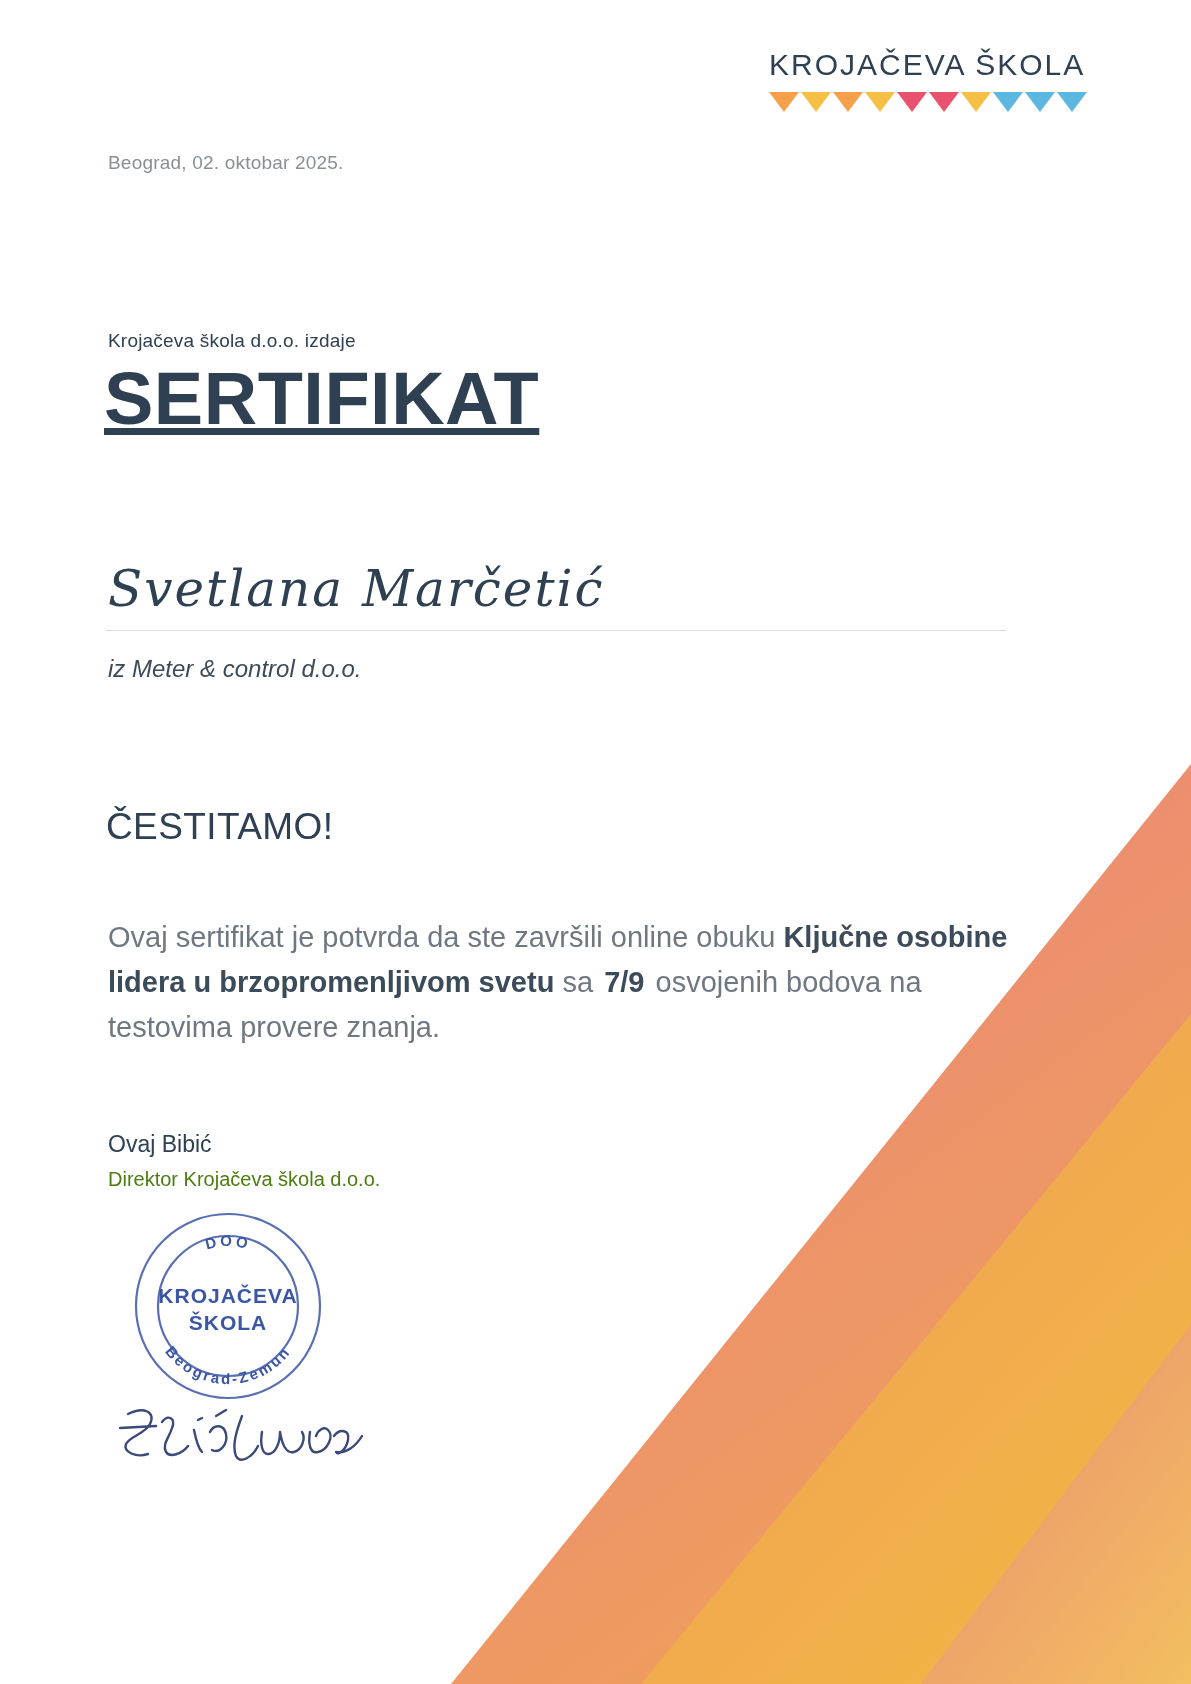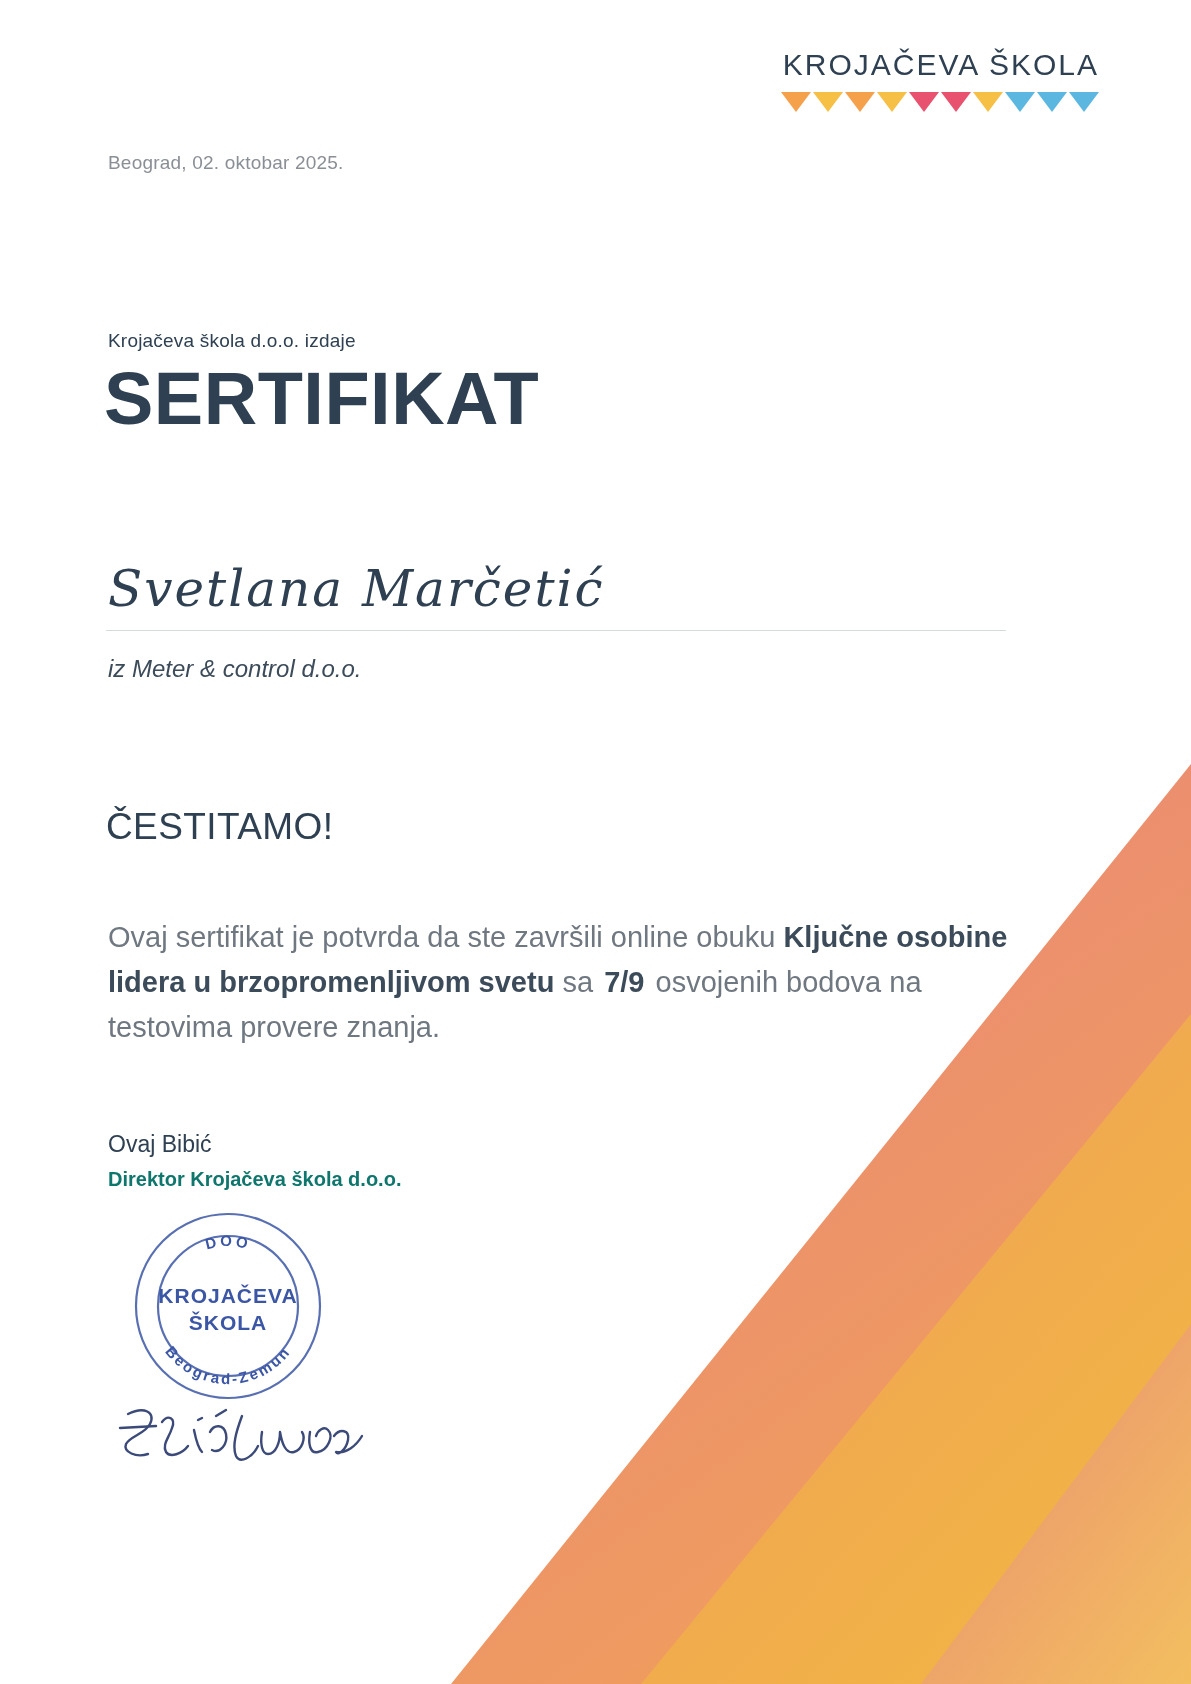--- a/index.html
+++ b/index.html
@@ -25,21 +25,21 @@
     height: 920px;
     pointer-events: none;
   }
 
   
   .logo-block {
     position: absolute;
     top: 48px;
     right: 92px;
     width: 330px;
-    text-align: right;
+    text-align: left;
   }
   .logo-text {
     font-size: 30px;
     letter-spacing: 2.0px;
     font-weight: 400;
     color: #2e4052;
     white-space: nowrap;
   }
   .logo-zigzag {
     margin-top: 10px;
@@ -69,20 +69,21 @@
     letter-spacing: 0.2px;
   }
   .cert-title {
     position: absolute;
     top: 356px;
     left: 104px;
     font-size: 74px;
     font-weight: bold;
     letter-spacing: 0.5px;
     color: #2e4052;
+    text-decoration: underline;
   }
 
   
   .recipient-name {
     position: absolute;
     top: 560px;
     left: 108px;
     font-family: "DejaVu Serif", serif;
     font-style: italic;
     font-size: 50px;
@@ -144,22 +145,21 @@
     top: 1131px;
     left: 108px;
     font-size: 23px;
     color: #2e4052;
   }
   .signer-role {
     position: absolute;
     top: 1168px;
     left: 108px;
     font-size: 20px;
-    color: #0f766e;
-    font-weight: bold;
+    color: #4d7c0f;
   }
   .stamp {
     position: absolute;
     top: 1206px;
     left: 128px;
     width: 200px;
     height: 200px;
   }
   .signature {
     position: absolute;

